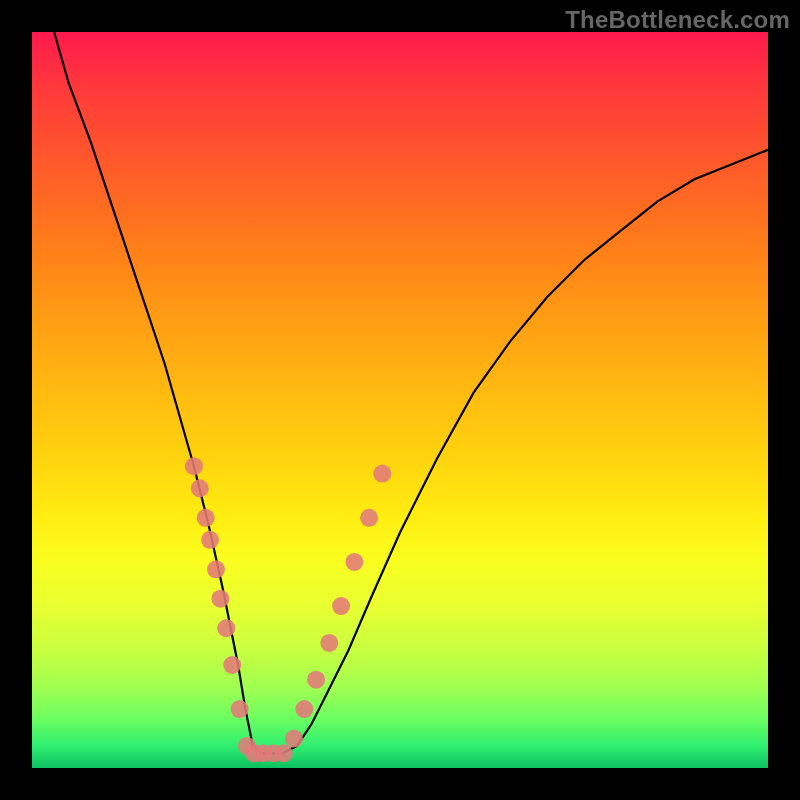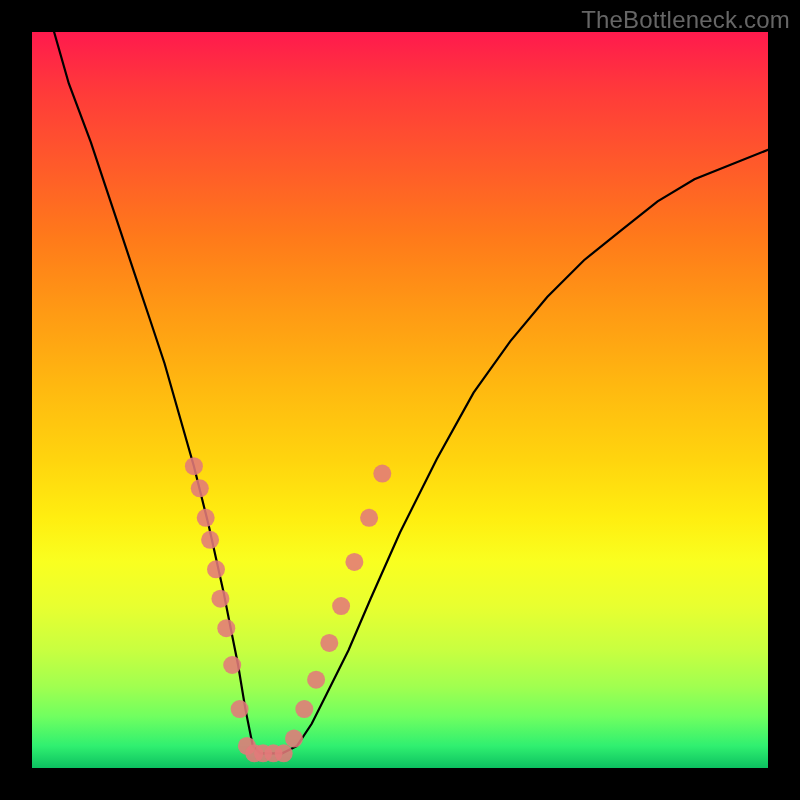--- a/index.html
+++ b/index.html
@@ -38,21 +38,21 @@
       #a0ff50 89%,
       #70ff60 93%,
       #30f070 97%,
       #0cc060 100%);
   }
   .watermark {
     position: absolute;
     top: 6px;
     right: 10px;
     font-size: 24px;
-    font-weight: 400;
+    font-weight: 700;
     color: #666;
     letter-spacing: 0.2px;
     user-select: none;
   }
   svg.curve {
     position: absolute;
     left: 0;
     top: 0;
     width: 736px;
     height: 736px;

